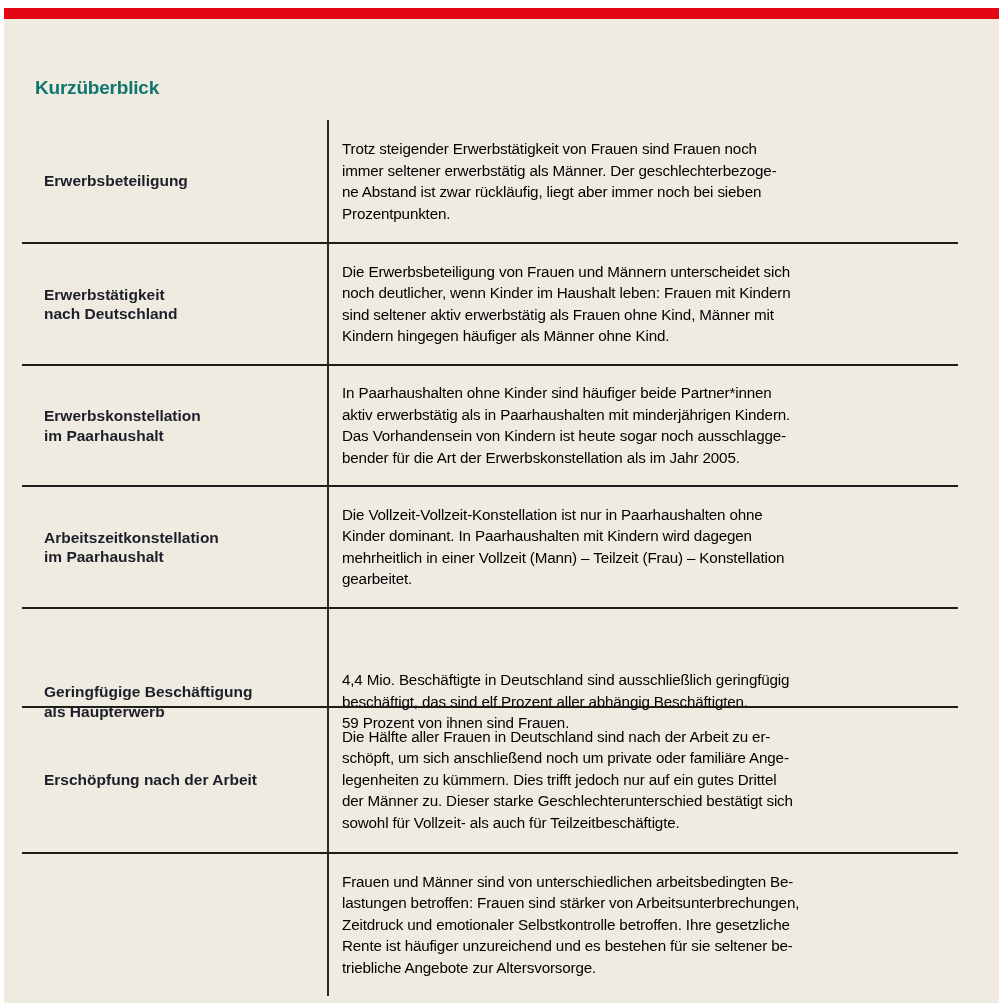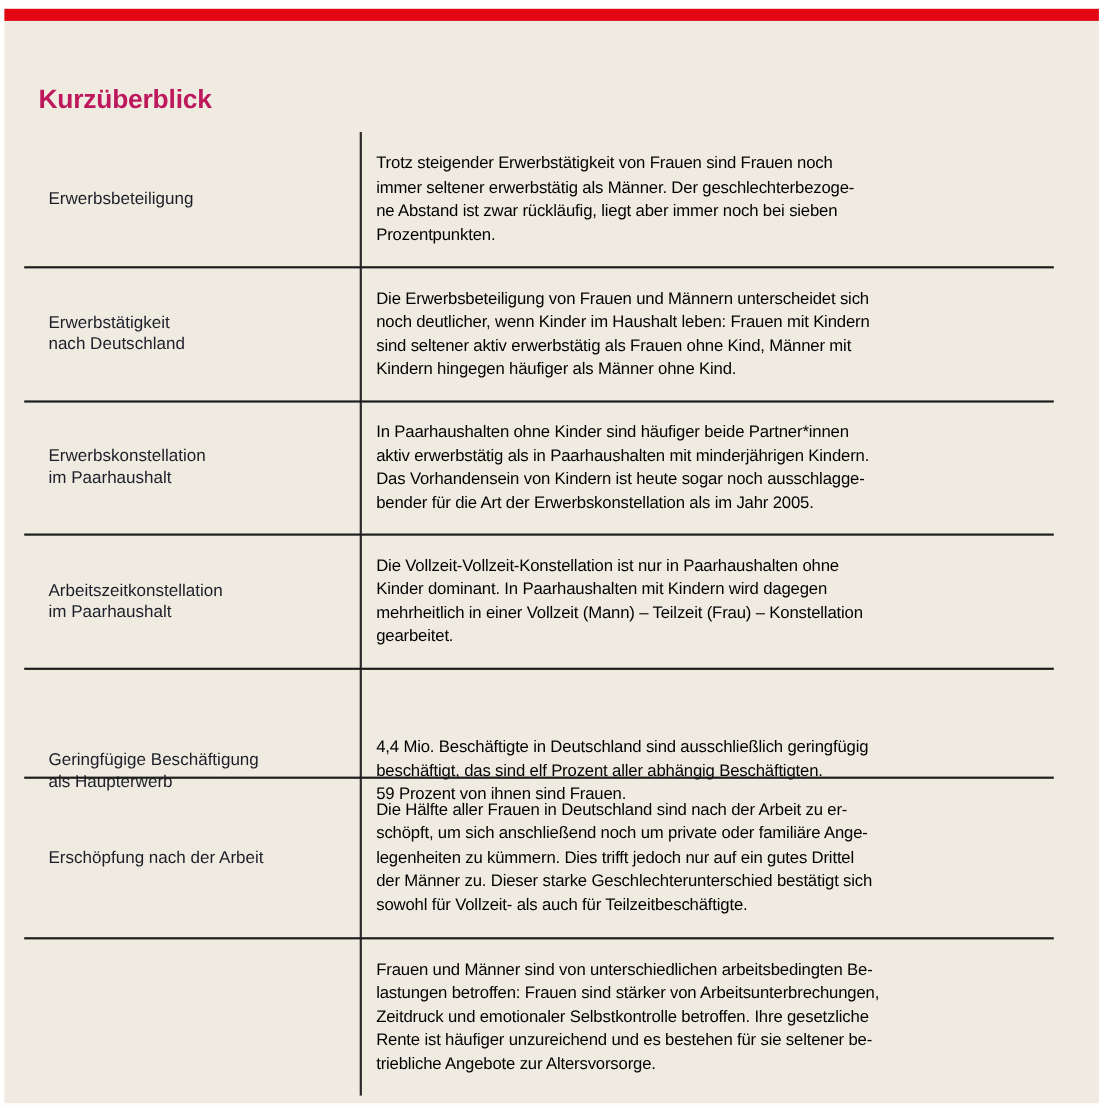--- a/index.html
+++ b/index.html
@@ -8,34 +8,34 @@
       position: absolute; left: 4px; top: 8px; width: 995px; height: 995px;
       background: #efebe0;
     }
     .redbar {
       position: absolute; left: 0; top: 0; width: 995px; height: 11px;
       background: #e30613;
     }
     .title {
       position: absolute; left: 31px; top: 69px;
       font-family: "Liberation Sans", sans-serif; font-weight: bold;
-      font-size: 24px; color: #be185d; letter-spacing: -0.2px;
+      font-size: 19px; color: #0f766e; letter-spacing: -0.2px;
     }
     .vline {
       position: absolute; left: 323px; top: 112px; width: 1.5px; height: 876px;
       background: #2a2a2a;
     }
     .hline {
       position: absolute; left: 18px; width: 936px; height: 1.6px;
       background: #1e1e1e;
     }
     .row { position: absolute; left: 0; width: 995px; }
     .label {
       position: absolute; left: 40px; width: 275px;
-      font-family: "Liberation Sans", sans-serif; font-weight: normal;
+      font-family: "Liberation Sans", sans-serif; font-weight: bold;
       font-size: 15.5px; line-height: 19.5px; color: #1c1f2a;
       top: 50%; transform: translateY(-50%);
       white-space: pre-line;
     }
     .text {
       position: absolute; left: 338px; width: 600px;
       font-family: "Liberation Sans", sans-serif;
       font-size: 15.2px; line-height: 21.5px; color: #000000;
       top: 50%; transform: translateY(-50%);
       white-space: pre-line; letter-spacing: -0.15px;

